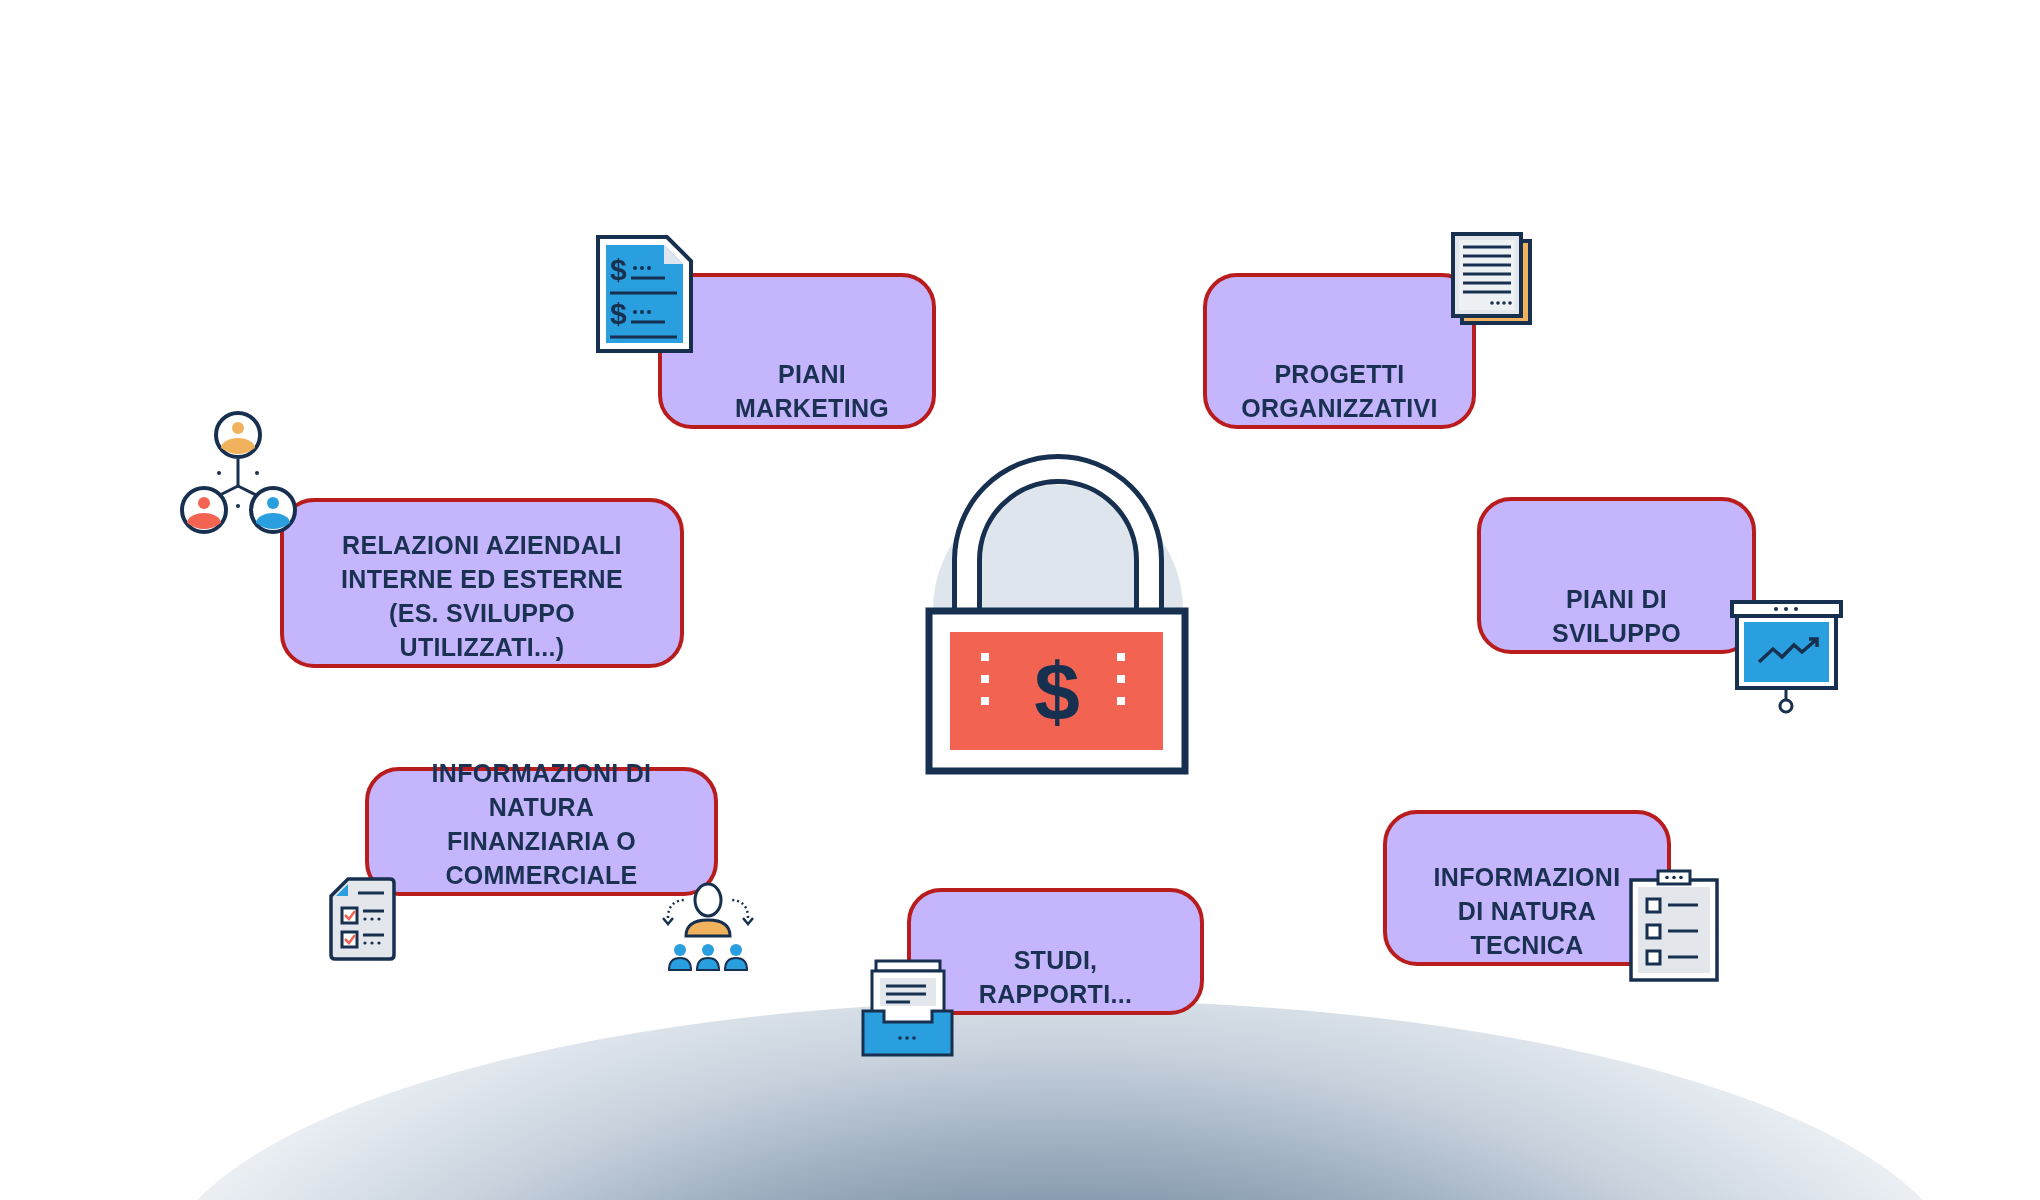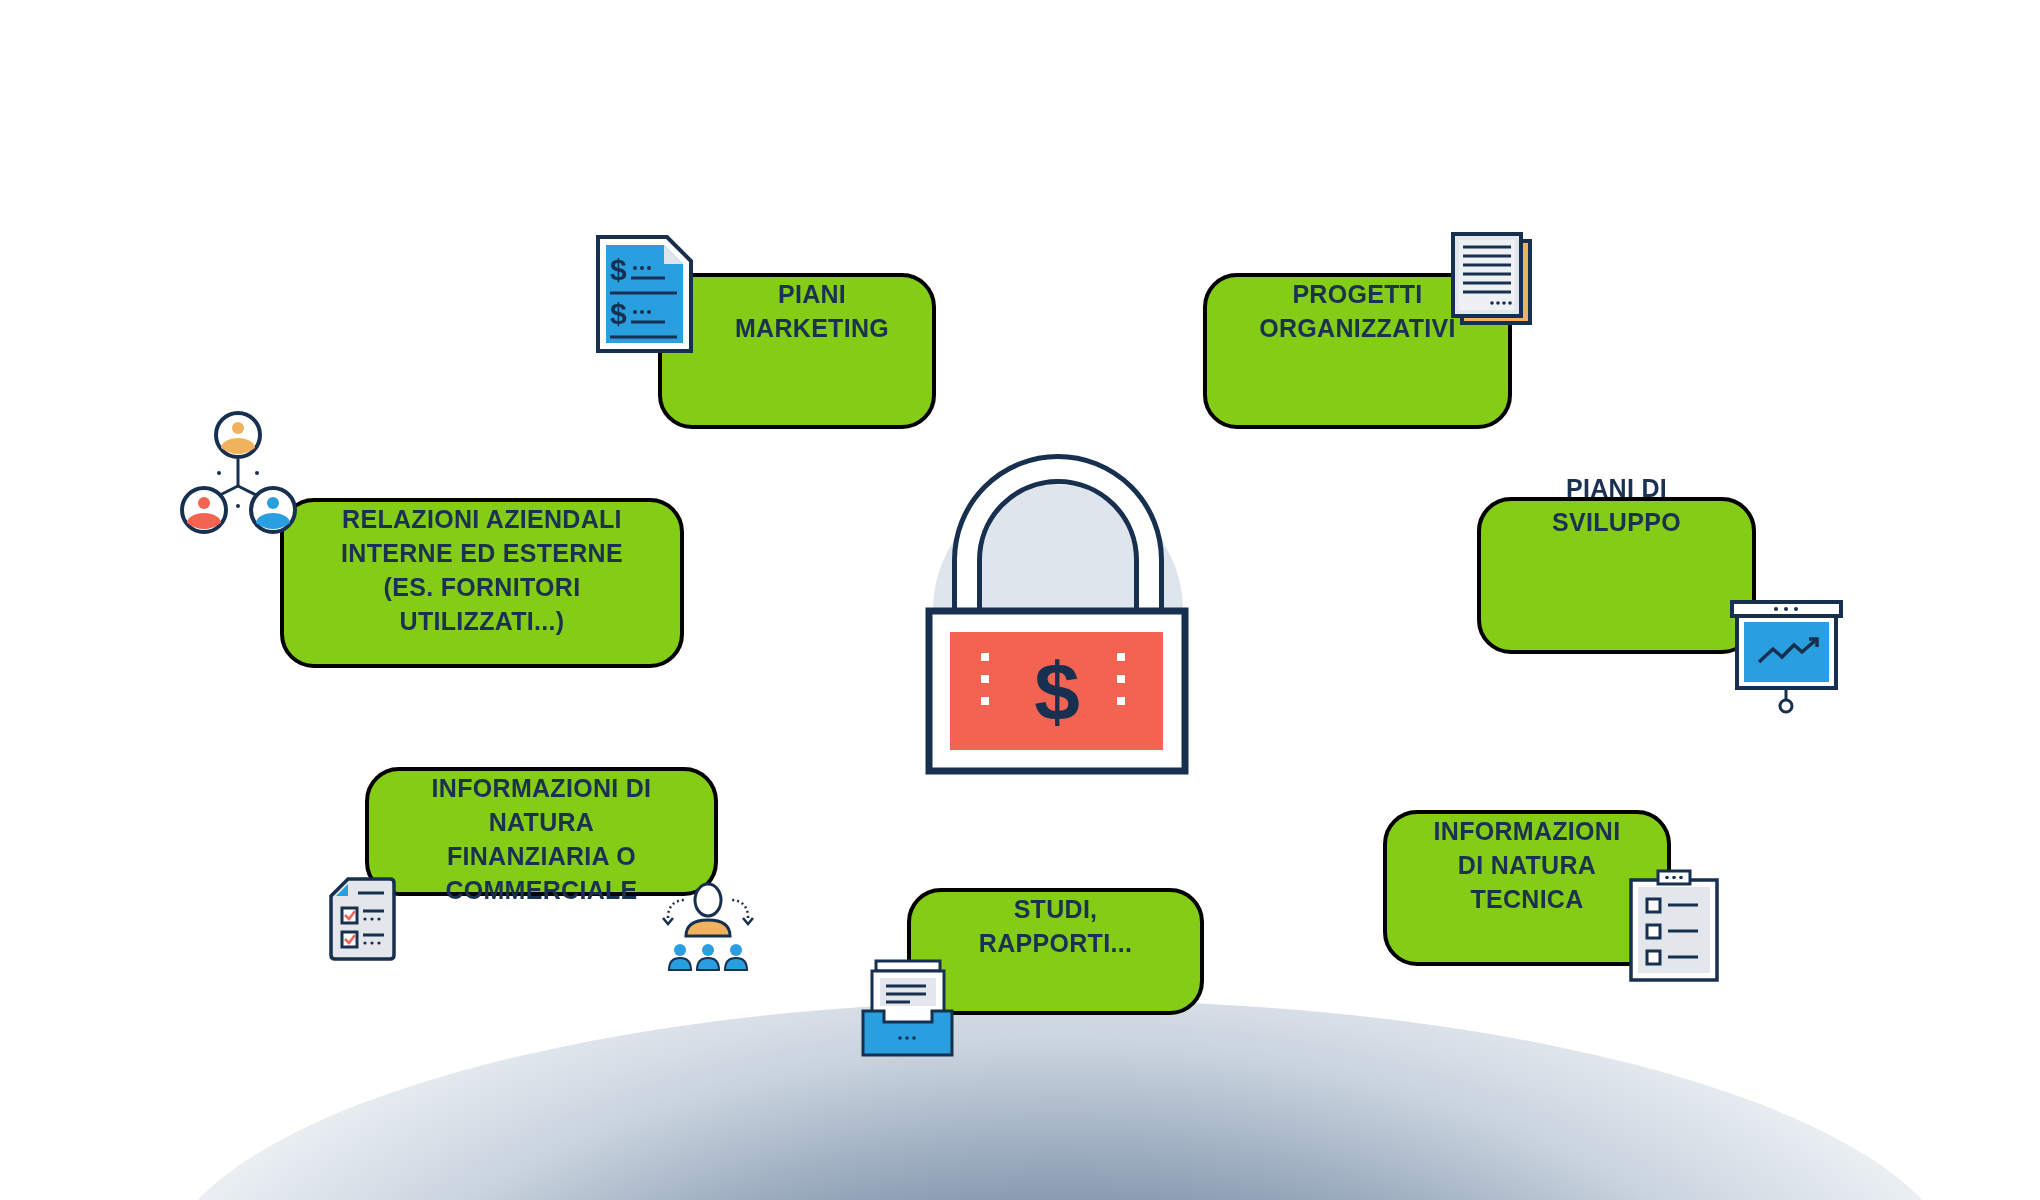--- a/index.html
+++ b/index.html
@@ -1,22 +1,22 @@
 <!DOCTYPE html>
 <html><head>
 <meta charset="utf-8">
 <style>
   html, body { margin:0; padding:0; }
   body { width:2040px; height:1200px; position:relative; overflow:hidden; background:#ffffff;
          font-family:"Liberation Sans", "DejaVu Sans", sans-serif; }
   .glow { position:absolute; left:160px; top:1000px; width:1800px; height:560px;
           border-radius:50%;
           background: radial-gradient(ellipse at 50% 100%, #2c4868 0%, #3b5878 18%, #7d92a9 42%, #c9d3de 65%, #f2f5f8 85%, rgba(255,255,255,0) 100%); }
-  .box { position:absolute; box-sizing:border-box; border:4px solid #000000; border-radius:34px;
-         background:#84cc16; display:flex; align-items:flex-start; justify-content:center; text-align:center; }
+  .box { position:absolute; box-sizing:border-box; border:4px solid #b91c1c; border-radius:34px;
+         background:#c4b5fd; display:flex; align-items:flex-end; justify-content:center; text-align:center; }
   .label { color:#1b3152; font-weight:bold; font-size:25px; line-height:34px; letter-spacing:0.3px; white-space:pre-line; }
   .icon { position:absolute; }
   svg { display:block; overflow:visible; }
 </style>
 </head>
 <body>
 
 <div class="glow"></div>
 
 <div class="icon" style="left:925px; top:465px; width:265px; height:312px;">
@@ -53,21 +53,21 @@
       <circle cx="47" cy="34" r="2" fill="#17304f"></circle>
       <circle cx="54" cy="34" r="2" fill="#17304f"></circle>
     <circle cx="40" cy="78" r="2" fill="#17304f"></circle>
       <circle cx="47" cy="78" r="2" fill="#17304f"></circle>
       <circle cx="54" cy="78" r="2" fill="#17304f"></circle>
     <line x1="15" y1="59" x2="82" y2="59" stroke="#17304f" stroke-width="3"></line>
     <line x1="15" y1="103" x2="82" y2="103" stroke="#17304f" stroke-width="3"></line>
   </svg>
 </div>
 
-<div class="box" style="left:1203px; top:273px; width:309px; height:156px;">
+<div class="box" style="left:1203px; top:273px; width:273px; height:156px;">
   <span class="label">PROGETTI
 ORGANIZZATIVI</span>
 </div>
 <div class="icon" style="left:1450px; top:231px;">
   <svg width="84" height="96" viewBox="0 0 84 96">
     <rect x="12" y="10" width="68" height="82" fill="#f0b25c" stroke="#17304f" stroke-width="4"></rect>
     <rect x="3" y="3" width="68" height="82" fill="#e3e7ec" stroke="#17304f" stroke-width="4"></rect>
     <rect x="9" y="9" width="56" height="70" fill="#eef1f4"></rect>
     <line x1="13" y1="16" x2="61" y2="16" stroke="#17304f" stroke-width="3"></line>
     <line x1="13" y1="25" x2="61" y2="25" stroke="#17304f" stroke-width="3"></line>
@@ -78,21 +78,21 @@
     <circle cx="42" cy="72" r="1.8" fill="#17304f"></circle>
       <circle cx="48" cy="72" r="1.8" fill="#17304f"></circle>
       <circle cx="54" cy="72" r="1.8" fill="#17304f"></circle>
       <circle cx="60" cy="72" r="1.8" fill="#17304f"></circle>
   </svg>
 </div>
 
 <div class="box" style="left:280px; top:498px; width:404px; height:170px;">
   <span class="label">RELAZIONI AZIENDALI
 INTERNE ED ESTERNE
-(ES. FORNITORI
+(ES. SVILUPPO
 UTILIZZATI...)</span>
 </div>
 <div class="icon" style="left:178px; top:410px;">
   <svg width="125" height="130" viewBox="0 0 125 130">
     <line x1="60" y1="49" x2="60" y2="76" stroke="#17304f" stroke-width="3"></line>
     <line x1="60" y1="76" x2="36" y2="88" stroke="#17304f" stroke-width="3"></line>
     <line x1="60" y1="76" x2="84" y2="88" stroke="#17304f" stroke-width="3"></line>
     <circle cx="41" cy="63" r="2" fill="#17304f"></circle>
       <circle cx="79" cy="63" r="2" fill="#17304f"></circle>
       <circle cx="60" cy="96" r="2" fill="#17304f"></circle>

